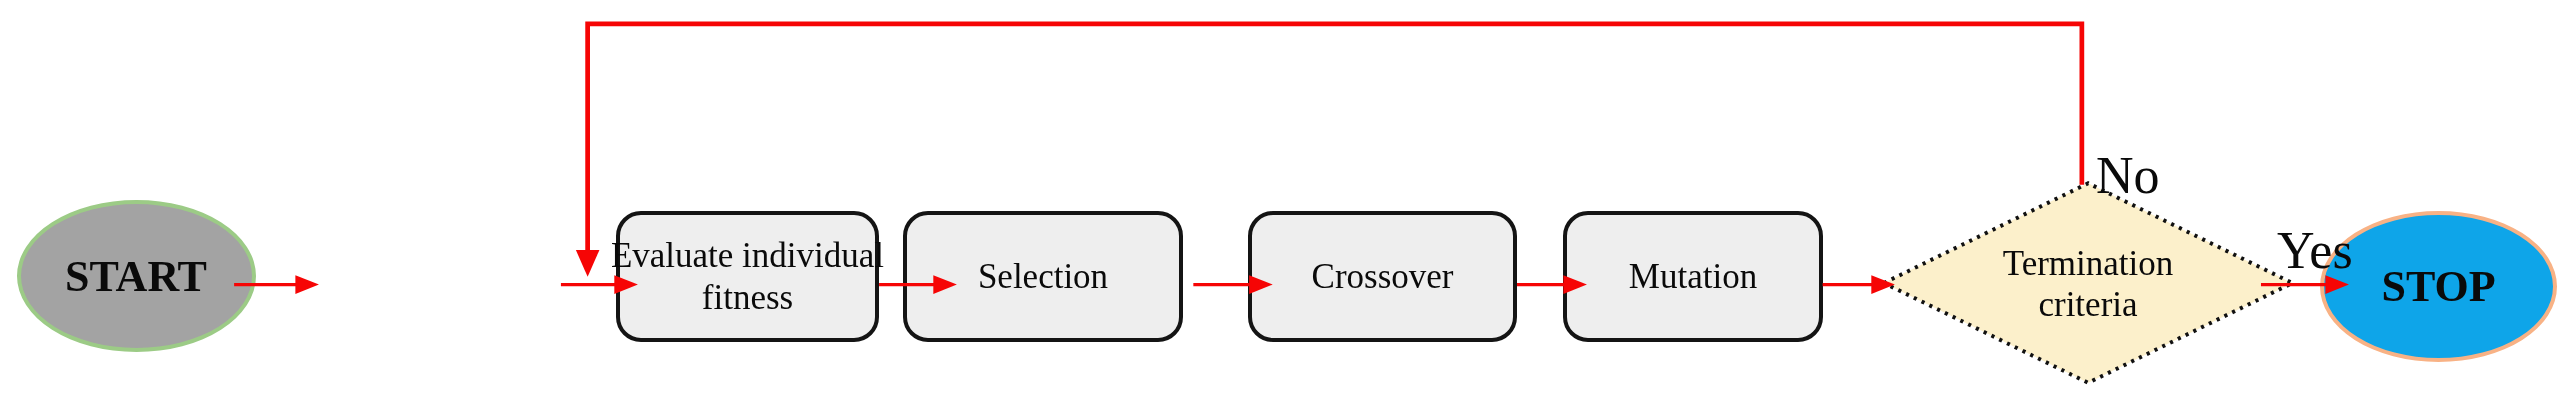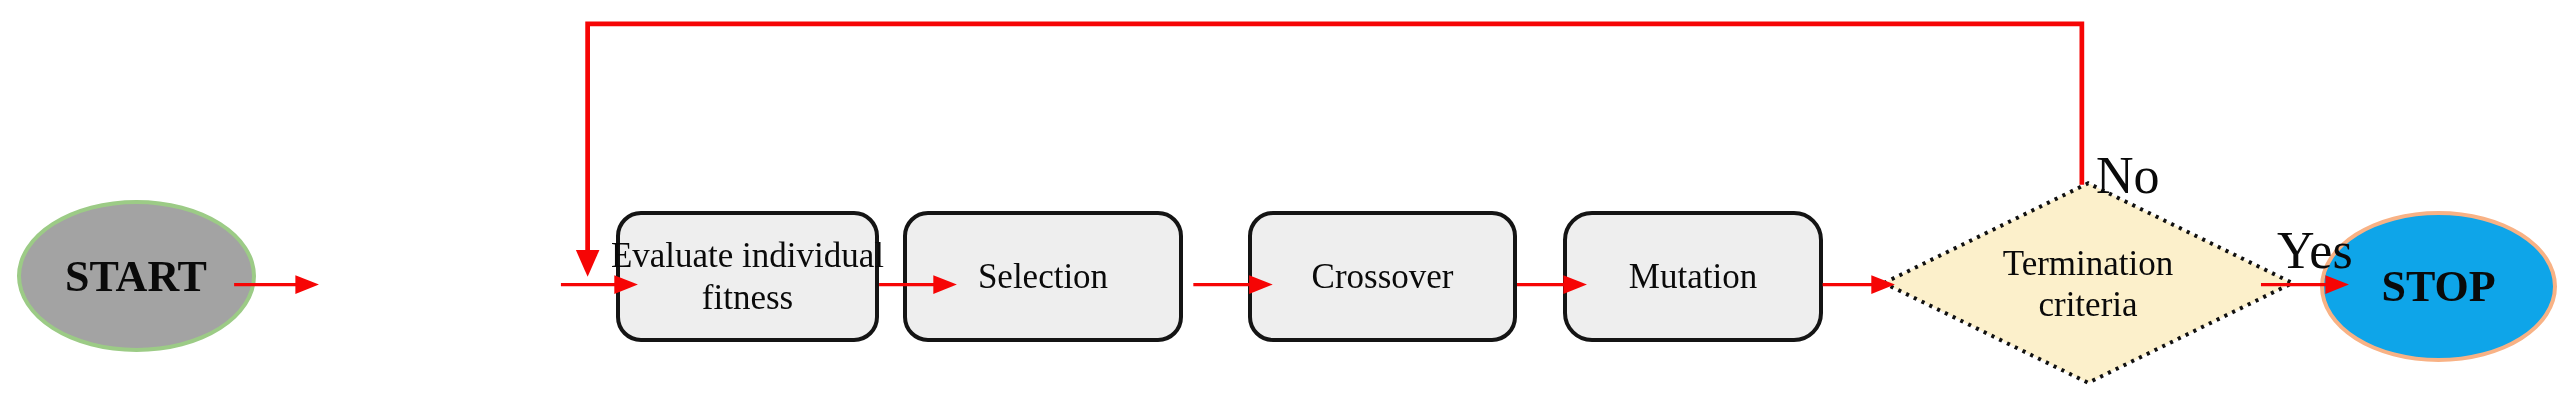--- a/index.html
+++ b/index.html
@@ -9,21 +9,21 @@
   .node{position:absolute;display:flex;align-items:center;justify-content:center;text-align:center;box-sizing:border-box;z-index:2;}
   .terminator{border-radius:50%;font-weight:bold;font-size:44px;}
   .start{left:16.5px;top:200px;width:239px;height:152px;background:#a3a3a3;border:4.7px solid #9ccb86;}
   .stop{left:2320px;top:211px;width:237px;height:151px;background:#0ea5e9;border:4.7px solid #f8b285;}
   .process{top:211px;height:131px;background:#eeeeee;border:4.7px solid #141414;border-radius:25px;font-size:35px;line-height:1.18;}
   .process .lbl{width:calc(100% + 20.4px);margin:0 -10.2px;}
   .p1{left:292px;width:269px;}
   .p2{left:616px;width:263px;}
   .p3{left:903px;width:280px;}
   .p4{left:1248px;width:269px;}
-  .p5{left:1563px;width:260px;border-radius:29px;}
+  .p5{left:1563px;width:260px;}
   .decision-label{position:absolute;left:1970px;top:233px;width:236px;height:102px;display:flex;align-items:center;justify-content:center;text-align:center;font-size:35px;line-height:1.18;z-index:2;}
   .edge-label{position:absolute;font-size:52px;line-height:1;z-index:3;}
   #label-no{left:2096px;top:150px;}
   #label-yes{left:2277px;top:225px;}
   .conn{stroke:#f60505;fill:none;}
   .head{fill:#f60505;stroke:none;}
 </style>
 </head>
 <body>
 

